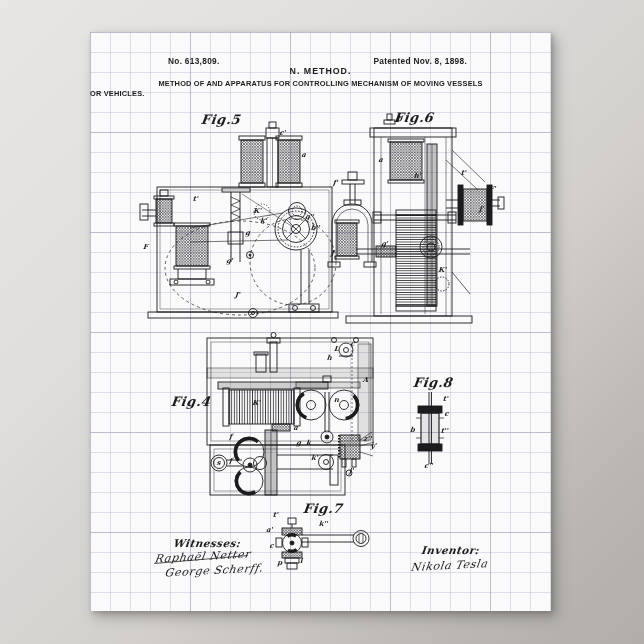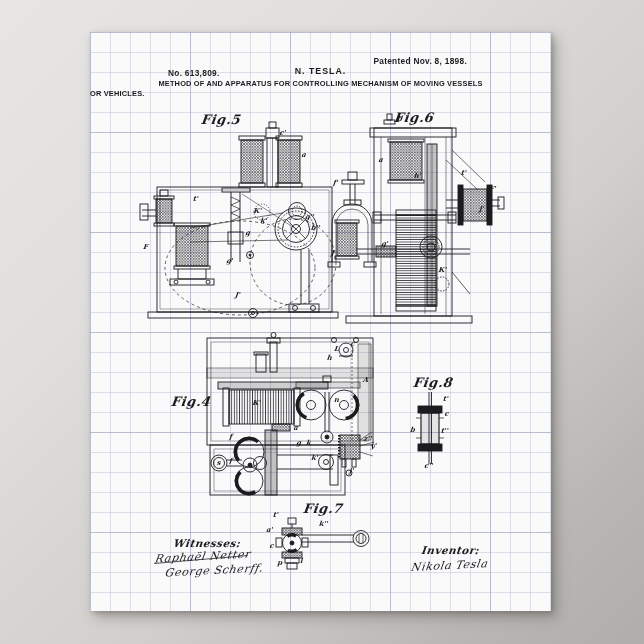--- a/index.html
+++ b/index.html
@@ -19,21 +19,21 @@
     position:absolute;left:90px;top:32px;width:461px;height:579px;
     background-color:var(--paper);
     background-image:
       repeating-linear-gradient(to right, var(--grid-major) 0 1px, transparent 1px 100px),
       repeating-linear-gradient(to bottom, var(--grid-major) 0 1px, transparent 1px 100px),
       repeating-linear-gradient(to right, var(--grid) 0 1px, transparent 1px 20px),
       repeating-linear-gradient(to bottom, var(--grid) 0 1px, transparent 1px 20px);
     box-shadow:5px 6px 12px rgba(70,68,66,.38),2px 2px 4px rgba(70,68,66,.25);
   }
   .paper *{position:absolute;color:var(--ink);}
-  .hdr-no{left:78px;top:24px;font-size:8.3px;font-weight:700;letter-spacing:.3px;white-space:nowrap;margin-top:12px;}
+  .hdr-no{left:78px;top:24px;font-size:8.3px;font-weight:700;letter-spacing:.3px;white-space:nowrap;}
   .hdr-date{right:84px;top:24px;font-size:8.3px;font-weight:700;letter-spacing:.3px;white-space:nowrap;margin-left:48px;}
   .hdr-name{left:0;right:0;top:34px;text-align:center;font-size:8.8px;font-weight:700;letter-spacing:1px;}
   .hdr-title1{left:0;right:0;top:47px;text-align:center;font-size:7.4px;font-weight:700;letter-spacing:.2px;white-space:nowrap;}
   .hdr-title2{left:0;right:0;top:56.5px;text-align:left;font-size:7.4px;font-weight:700;letter-spacing:.2px;}
   .fig-label{
     font-family:"DejaVu Serif",serif;font-style:italic;font-weight:700;
     font-size:13px;letter-spacing:.5px;transform:skewX(-10deg);white-space:nowrap;
   }
   #lbl-fig5{left:112px;top:80px;}
   #lbl-fig6{left:305px;top:78px;}
@@ -55,21 +55,21 @@
   #inventor-label{left:332px;top:512px;}
   #inventor-signature{left:322px;top:527px;}
 </style>
 </head>
 <body>
 
 <div class="paper">
 
   <span class="hdr-no">No. 613,809.</span>
   <span class="hdr-date">Patented Nov. 8, 1898.</span>
-  <span class="hdr-name">N. TESLA.</span>
+  <span class="hdr-name">N. METHOD.</span>
   <span class="hdr-title1">METHOD OF AND APPARATUS FOR CONTROLLING MECHANISM OF MOVING VESSELS</span>
   <span class="hdr-title2">OR VEHICLES.</span>
 
   <span id="lbl-fig5" class="fig-label">Fig.5</span>
   <span id="lbl-fig6" class="fig-label">Fig.6</span>
   <span id="lbl-fig4" class="fig-label">Fig.4</span>
   <span id="lbl-fig8" class="fig-label">Fig.8</span>
   <span id="lbl-fig7" class="fig-label">Fig.7</span>
 
   <svg class="drawings" width="461" height="579" viewBox="0 0 461 579">

